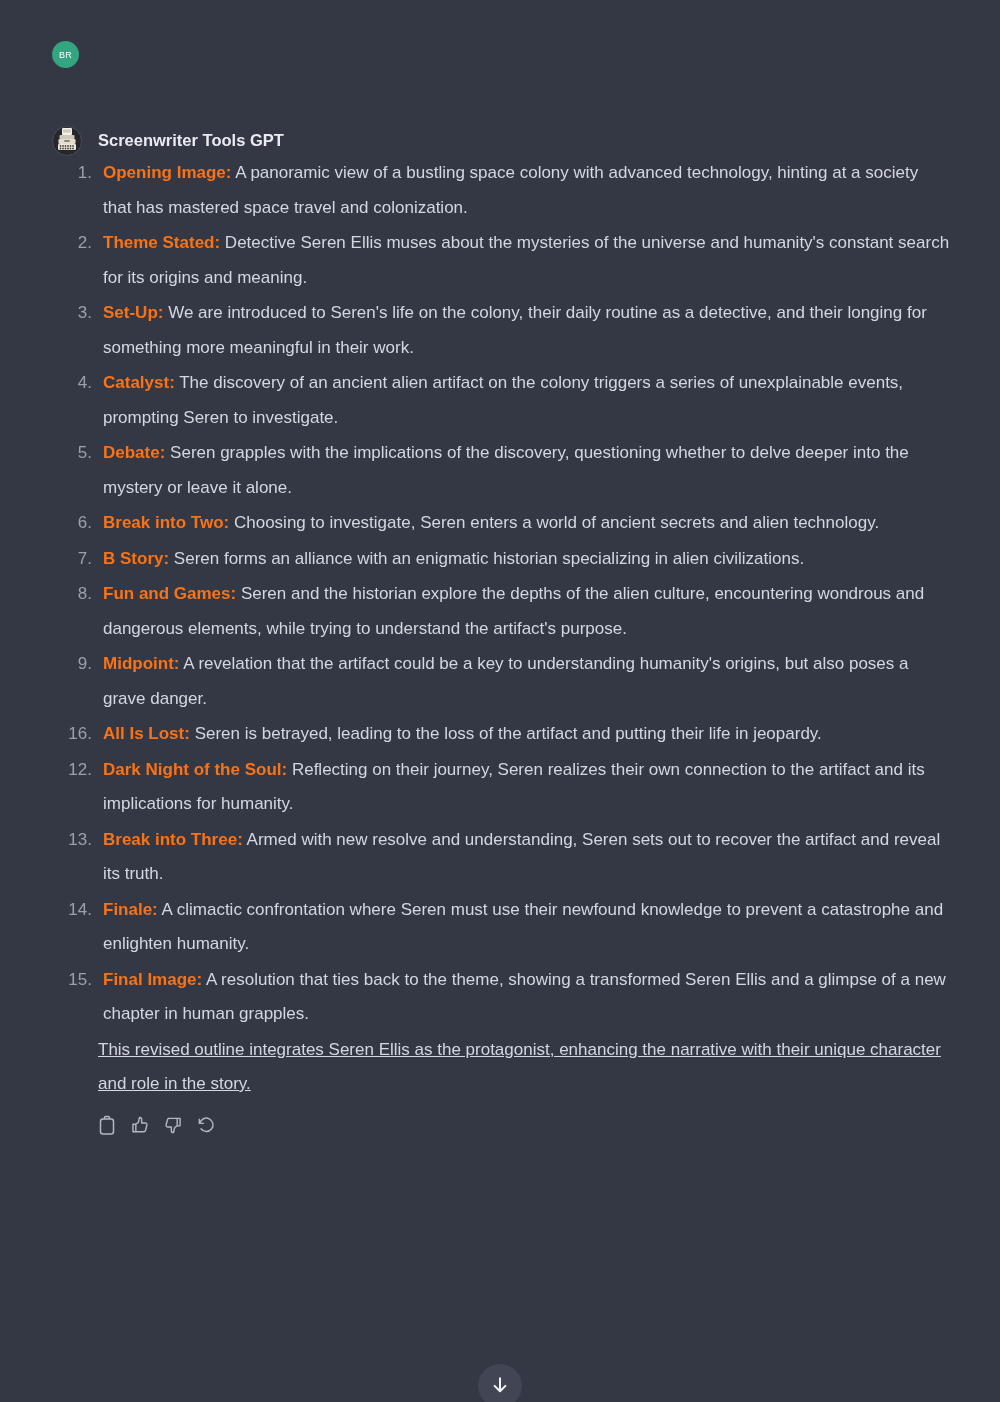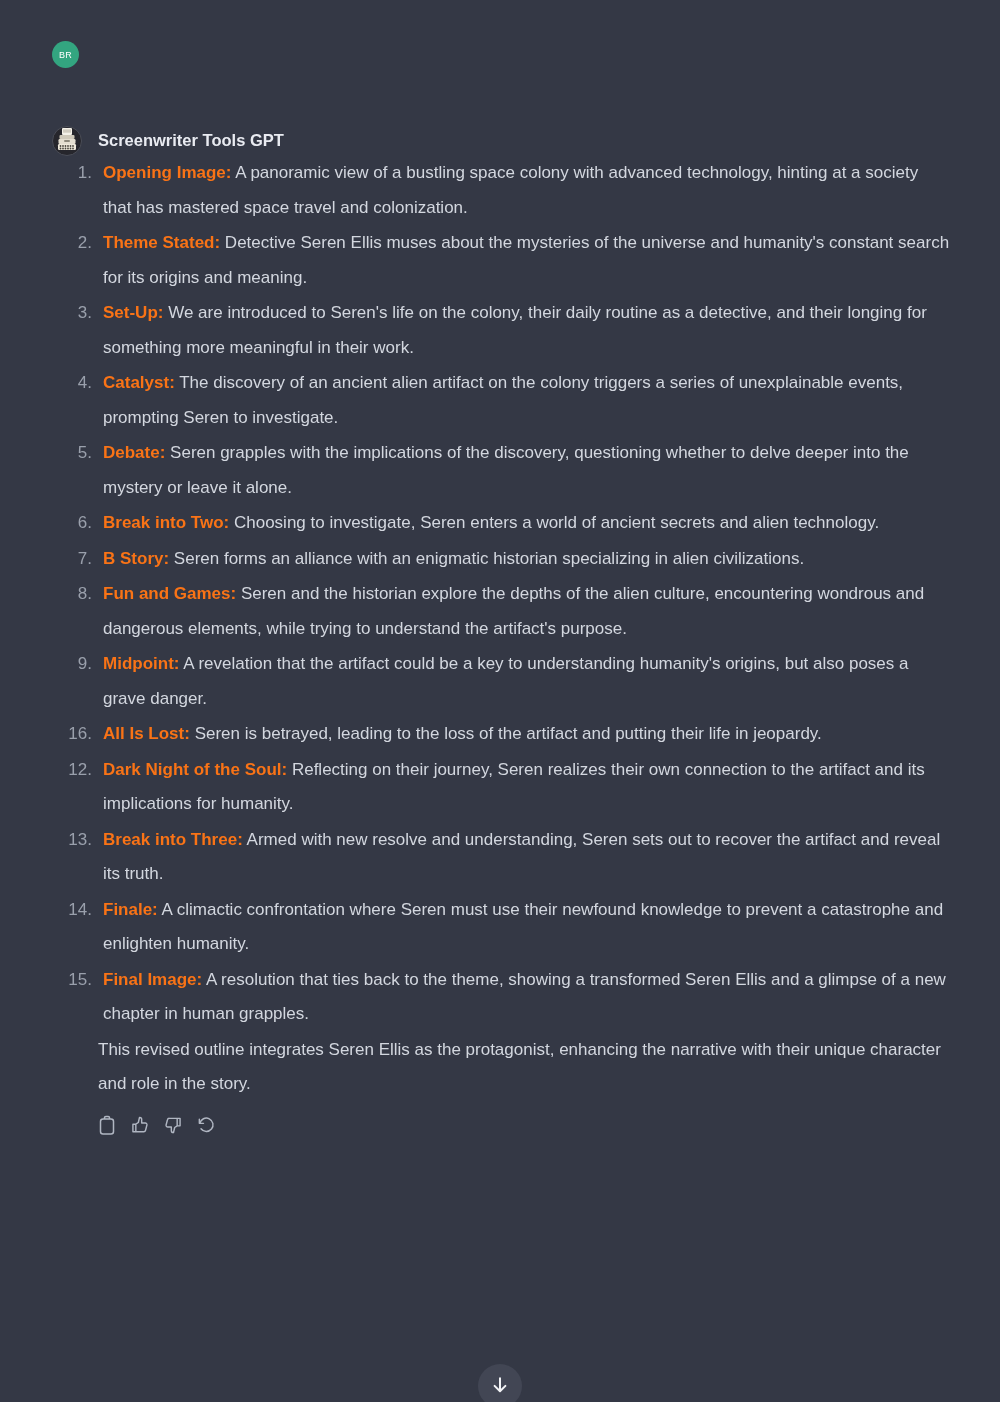--- a/index.html
+++ b/index.html
@@ -36,21 +36,21 @@
   .msg-body p { margin:0; }
   .intro { margin-bottom:22px; }
   .outline { list-style:none; margin-left:-30px; }
   .outline li { display:flex; margin-bottom:1px; }
   .li-num {
     width:24px; flex-shrink:0; text-align:right;
     margin-right:11px; color:#9aa0ac;
   }
   .li-text { flex:1; min-width:0; }
   .li-label { font-weight:700; color:#f97316; }
-  .closing { margin-top:24px; }
+  .closing { margin-top:24px;text-decoration:underline; }
   .actions { display:flex; gap:13px; margin-top:13px; }
   .action-btn {
     background:none; border:none; padding:0; cursor:pointer;
     color:#b0b6c2; display:flex; align-items:center;
   }
   .action-btn svg { display:block; }
   .scroll-down-btn {
     position:absolute; left:50%; transform:translateX(-50%);
     top:1364px; width:44px; height:44px; border-radius:50%;
     background:#424654; border:none; cursor:pointer;

